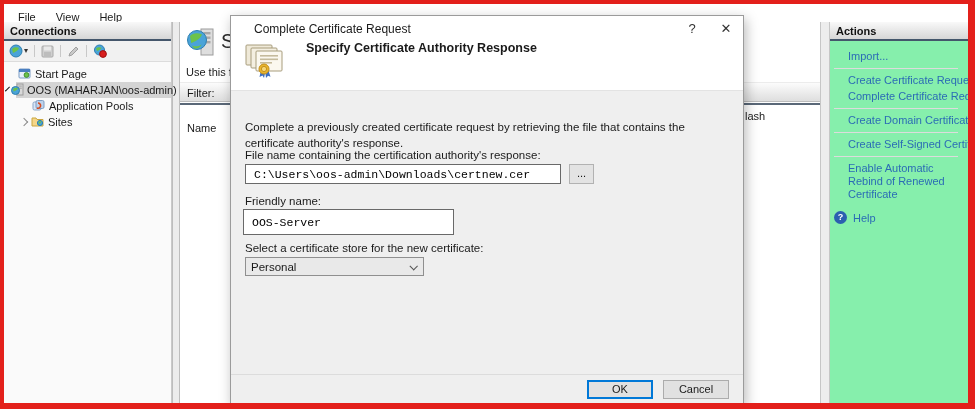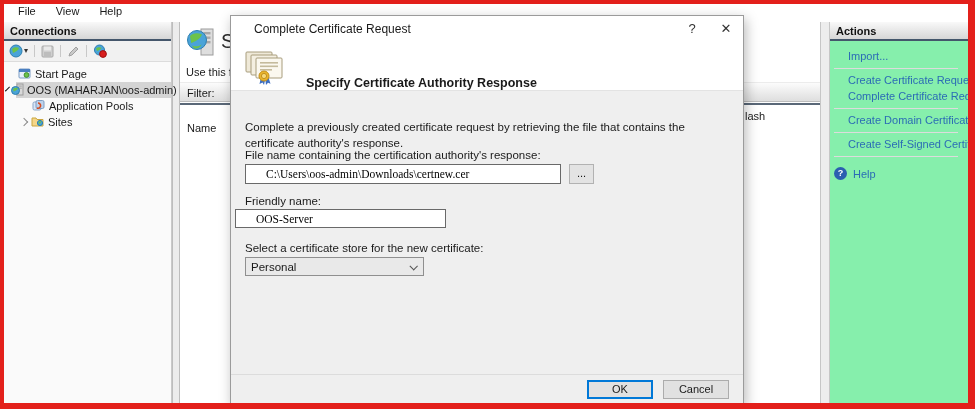--- a/index.html
+++ b/index.html
@@ -2,21 +2,21 @@
 <html><head>
 <meta charset="utf-8">
 <style>
   *{margin:0;padding:0;box-sizing:border-box}
   html,body{background:#fff}
   body{width:975px;height:409px;font-family:"Liberation Sans",sans-serif;color:#1a1a1a}
   .screen{position:relative;width:975px;height:409px;background:#fff;overflow:hidden;font-size:11px}
   .red-frame{position:absolute;inset:0;border:4px solid #e3201b;border-right-width:7px;border-bottom-width:6px;z-index:60;pointer-events:none}
 
   
-  .menubar{position:absolute;left:4px;top:2px;right:7px;height:18px;background:#fff;display:flex;align-items:center;padding-left:4px}
+  .menubar{position:absolute;left:4px;top:8px;right:7px;height:18px;background:#fff;display:flex;align-items:center;padding-left:4px}
   .menu-item{padding:1px 10px;font-size:11px;cursor:default}
 
   
   .left-panel{position:absolute;left:4px;top:22px;width:168px;bottom:6px;background:#fafafa;border-right:1px solid #c9c9c9}
   .panel-header{height:19px;background:linear-gradient(#f9f9f9,#d6d6d6);border-bottom:2px solid #44566b;font-weight:bold;font-size:11px;padding:3px 0 0 6px;color:#111}
   .conn-toolbar{height:21px;background:#f1f1f1;border-bottom:1px solid #dcdcdc;display:flex;align-items:center;padding-left:5px;gap:3px}
   .tb-btn{display:flex;align-items:center;gap:1px;cursor:pointer}
   .tb-sep{width:1px;height:12px;background:#c8c8c8;margin:0 3px}
   .caret{font-size:8px;color:#333;line-height:8px}
   .tree{padding-top:4px}
@@ -49,30 +49,30 @@
   .action-sep{height:1px;background:#dcdcdc;margin:5px 2px 5px -14px}
   .help-row{display:flex;align-items:center;gap:6px;margin:10px 0 0 -14px;cursor:pointer}
   .help-badge{width:13px;height:13px;border-radius:50%;background:#2b5fb0;color:#fff;font-size:9px;font-weight:bold;text-align:center;line-height:13px;flex:0 0 auto}
   .help-label{color:#2b6cb5;font-size:11px}
 
   
   .dialog{position:absolute;left:230px;top:15px;width:514px;height:390px;background:#efefef;border:1px solid #9b9b9b;box-shadow:2px 4px 12px rgba(0,0,0,.28);z-index:40;display:flex;flex-direction:column}
   .dlg-titlebar{height:25px;background:#fff;display:flex;align-items:center;flex:0 0 auto}
   .dlg-title{padding-left:23px;flex:1;font-size:12px}
   .dlg-ctl{width:34px;text-align:center;font-size:13px;color:#333;cursor:pointer}
-  .dlg-header{height:50px;background:#fff;border-bottom:1px solid #e3e3e3;display:flex;align-items:flex-end;flex:0 0 auto}
+  .dlg-header{height:50px;background:#fff;border-bottom:1px solid #e3e3e3;display:flex;align-items:flex-start;flex:0 0 auto}
   .dlg-cert-icon{margin-left:13px;flex:0 0 auto}
   .dlg-heading{margin-left:20px;font-weight:bold;font-size:12.5px}
   .dlg-body{position:relative;flex:1;font-size:11.5px}
   .dlg-desc{position:absolute;left:14px;top:28px;width:478px;line-height:1.4}
   .fld-label{position:absolute;left:14px;font-size:11.5px}
-  .txt{position:absolute;background:#fff;border:1px solid #696969;font-size:11.5px;padding:0 20px;font-family:Liberation Serif, serif}
+  .txt{position:absolute;background:#fff;border:1px solid #696969;font-size:11.5px;padding:0 8px;font-family:Liberation Mono, monospace}
   .inp-file{left:14px;top:73px;width:316px;height:20px}
   .btn-browse{position:absolute;left:338px;top:73px;width:25px;height:20px;background:#e3e3e3;border:1px solid #b2b2b2;font-size:11px;text-align:center;line-height:16px;cursor:pointer}
-  .inp-friendly{left:4px;top:118px;width:211px;height:19px}
+  .inp-friendly{left:12px;top:118px;width:211px;height:26px}
   .selectbox{position:absolute;left:14px;top:166px;width:179px;height:19px;background:#e9e9e9;border:1px solid #8f8f8f;display:flex;align-items:center;padding-left:5px;cursor:pointer}
   .chev{margin-left:auto;margin-right:7px;width:6px;height:6px;border-right:1.4px solid #555;border-bottom:1.4px solid #555;transform:rotate(45deg) translateY(-1px)}
   .dlg-footer{height:30px;border-top:1px solid #dcdcdc;background:#efefef;display:flex;align-items:center;justify-content:flex-end;gap:10px;padding-right:14px;flex:0 0 auto}
   .btn{width:66px;height:19px;background:#e1e1e1;border:1px solid #acacac;font-size:11px;text-align:center;line-height:16px;cursor:pointer}
   .btn-ok{border:2px solid #0078d7;line-height:14px}
 </style>
 </head>
 <body>
 
 <div class="screen">
@@ -200,20 +200,21 @@
     <div class="action-list">
       <a class="action-link">Import...</a>
       <div class="action-sep"></div>
       <a class="action-link">Create Certificate Request...</a>
       <a class="action-link">Complete Certificate Request...</a>
       <div class="action-sep"></div>
       <a class="action-link">Create Domain Certificate...</a>
       <div class="action-sep"></div>
       <a class="action-link">Create Self-Signed Certificate...</a>
       <div class="action-sep"></div>
+      <a class="action-link rebind">Enable Automatic Rebind of Renewed Certificate</a>
       <div class="help-row">
         <span class="help-badge">?</span>
         <span class="help-label">Help</span>
       </div>
     </div>
   </div>
 
   <div class="dialog">
     <div class="dlg-titlebar">
       <span class="dlg-title">Complete Certificate Request</span>

